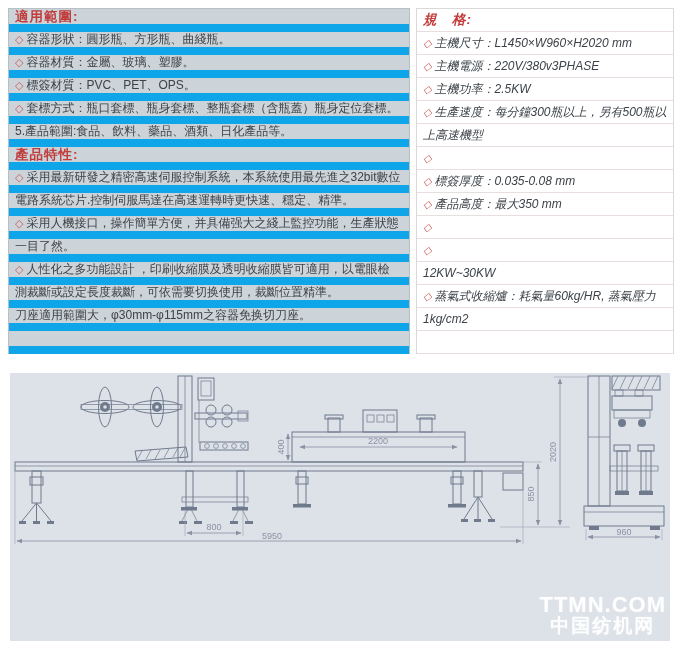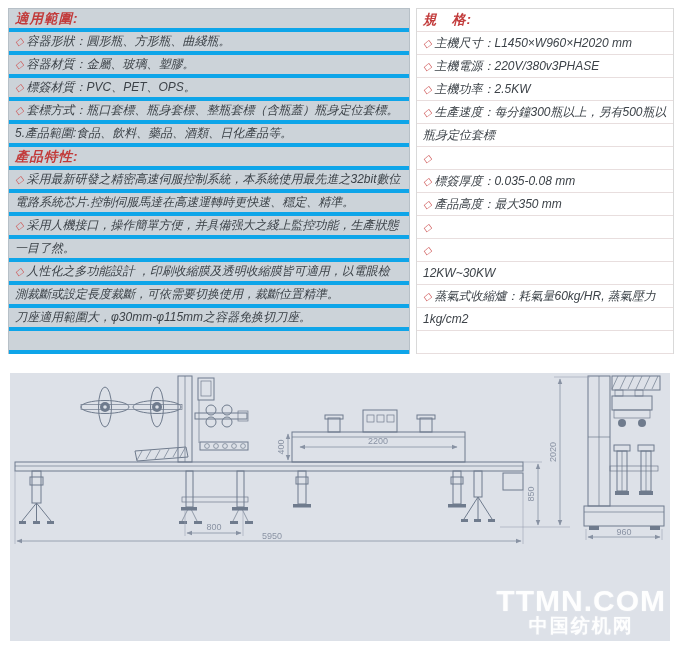--- a/index.html
+++ b/index.html
@@ -7,41 +7,41 @@
     width:680px;height:650px;position:relative;background:#ffffff;
     font-family:"Liberation Sans",sans-serif;overflow:hidden;
   }
   .panel{position:absolute;top:8px;}
   #left-panel{left:8px;width:400px;border:1px solid #b7c0c7;border-bottom:none;}
   #right-panel{left:416px;width:256px;border:1px solid #d9d9d9;border-bottom:none;}
   .row{
     height:23px;box-sizing:border-box;display:flex;align-items:center;
     padding:0 6px;font-size:12px;color:#3c4248;white-space:pre;overflow:hidden;
   }
-  #left-panel .row{background:var(--panel-bg);border-bottom:4px solid #0ea5e9;font-style:italic;}
+  #left-panel .row{background:var(--panel-bg);border-bottom:8px solid #0ea5e9;}
   #right-panel .row{background:#ffffff;border-bottom:1px solid #e8dede;font-style:italic;}
   .row.title .rtext{color:var(--accent);font-weight:bold;font-size:13.5px;letter-spacing:1px;}
   .diamond{color:var(--diamond);font-size:11px;margin-right:3px;flex:0 0 auto;line-height:1;}
   #diagram{
     position:absolute;left:10px;top:373px;width:660px;height:268px;
     background:var(--diagram-bg);
   }
   #diagram svg{display:block;}
   .ln{stroke:var(--dline);stroke-width:1;fill:none;}
   .thin{stroke:var(--dline);stroke-width:0.7;fill:none;}
   .solid{fill:var(--dline);stroke:none;}
   .dim{stroke:#8892a3;stroke-width:0.8;fill:none;marker-start:url(#ar);marker-end:url(#ar);}
   .ext{stroke:#9aa3b2;stroke-width:0.6;fill:none;}
   .dimtxt{fill:#8a93a4;font-size:9px;font-family:"Liberation Sans",sans-serif;}
   #watermark{
     position:absolute;right:4px;bottom:6px;text-align:center;
     color:rgba(255,255,255,0.92);font-weight:bold;line-height:1.0;
     text-shadow:0 0 2px rgba(255,255,255,0.4);
   }
-  #watermark .w1{font-size:30px;letter-spacing:1px;}
+  #watermark .w1{font-size:22px;letter-spacing:1px;}
   #watermark .w2{font-size:19px;letter-spacing:2px;text-align:center;}
 </style>
 </head>
 <body>
 
 <div id="left-panel" class="panel">
     <div class="row title"><span class="rtext">適用範圍:</span></div>
     <div class="row"><span class="diamond">◇</span><span class="rtext">容器形狀：圓形瓶、方形瓶、曲綫瓶。</span></div>
     <div class="row"><span class="diamond">◇</span><span class="rtext">容器材質：金屬、玻璃、塑膠。</span></div>
     <div class="row"><span class="diamond">◇</span><span class="rtext">標簽材質：PVC、PET、OPS。</span></div>
@@ -57,21 +57,21 @@
     <div class="row"><span class="rtext">刀座適用範圍大，φ30mm-φ115mm之容器免换切刀座。</span></div>
     <div class="row"><span class="rtext"></span></div>
   </div>
 
 <div id="right-panel" class="panel">
     <div class="row title"><span class="rtext">規　格:</span></div>
     <div class="row"><span class="diamond">◇</span><span class="rtext">主機尺寸：L1450×W960×H2020 mm</span></div>
     <div class="row"><span class="diamond">◇</span><span class="rtext">主機電源：220V/380v3PHASE</span></div>
     <div class="row"><span class="diamond">◇</span><span class="rtext">主機功率：2.5KW</span></div>
     <div class="row"><span class="diamond">◇</span><span class="rtext">生產速度：每分鐘300瓶以上，另有500瓶以</span></div>
-    <div class="row"><span class="rtext">瓶身定位套標</span></div>
+    <div class="row"><span class="rtext">上高速機型</span></div>
     <div class="row"><span class="diamond">◇</span></div>
     <div class="row"><span class="diamond">◇</span><span class="rtext">標簽厚度：0.035-0.08 mm</span></div>
     <div class="row"><span class="diamond">◇</span><span class="rtext">產品高度：最大350 mm</span></div>
     <div class="row"><span class="diamond">◇</span></div>
     <div class="row"><span class="diamond">◇</span></div>
     <div class="row"><span class="rtext">12KW~30KW</span></div>
     <div class="row"><span class="diamond">◇</span><span class="rtext">蒸氣式收縮爐：耗氣量60kg/HR, 蒸氣壓力</span></div>
     <div class="row"><span class="rtext">1kg/cm2</span></div>
     <div class="row"><span class="rtext"></span></div>
   </div>

